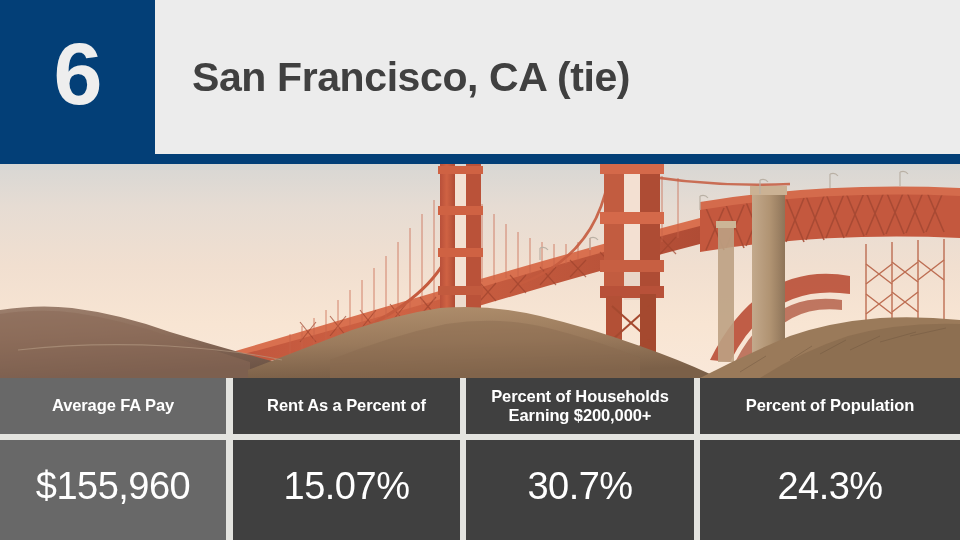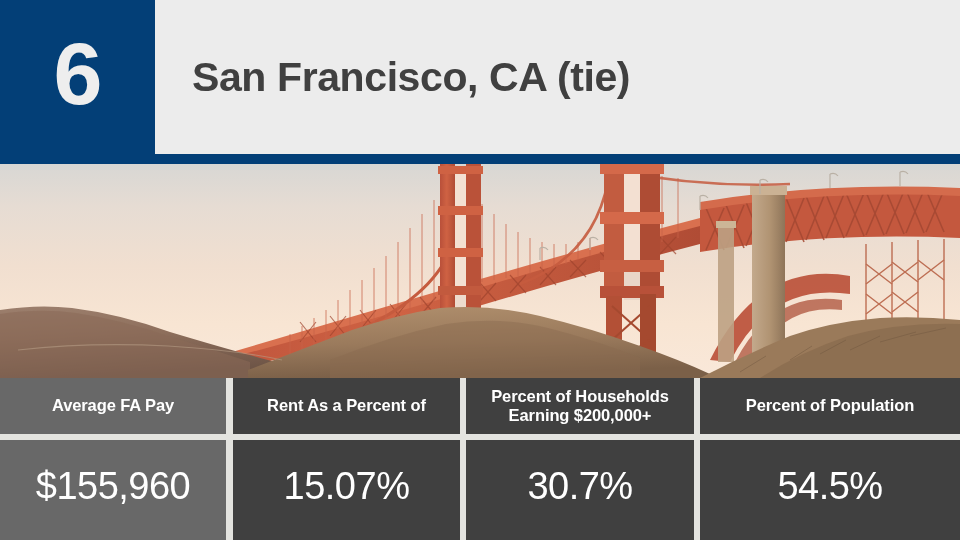--- a/index.html
+++ b/index.html
@@ -378,18 +378,18 @@
       <div class="val-cell">
         <span class="value">30.7%</span>
       </div>
     </div>
 
     <div class="col blue" style="left:700px; width:260px;">
       <div class="head-cell">
         <span class="label"><span>Percent of Population</span><br></span>
       </div>
       <div class="val-cell">
-        <span class="value">54.5%</span>
+        <span class="value">24.3%</span>
       </div>
     </div>
 
   </div>
 </div>
 
 </body></html>

